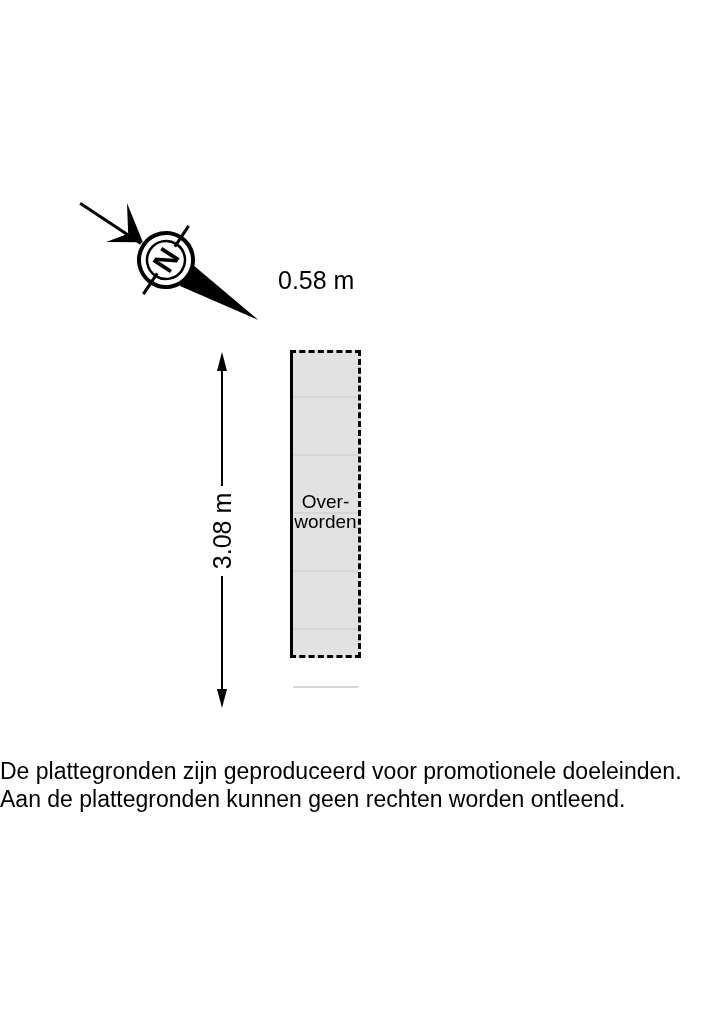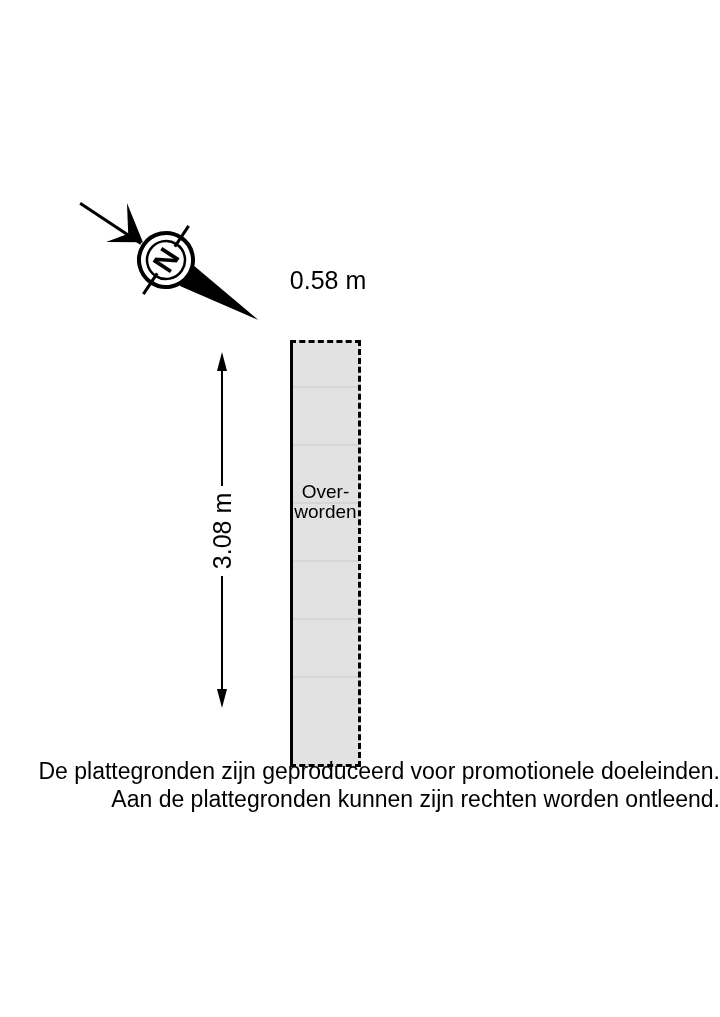--- a/index.html
+++ b/index.html
@@ -25,21 +25,20 @@
     width: 200px;
     height: 145px;
   }
 
   
   .width-label {
     position: absolute;
     left: 278px;
     top: 266px;
     width: 100px;
-    text-align: center;
     font-size: 25px;
     line-height: 28px;
     white-space: nowrap;
   }
 
   
   .height-arrow {
     position: absolute;
     left: 197px;
     top: 345px;
@@ -56,23 +55,23 @@
     text-align: center;
     font-size: 25px;
     white-space: nowrap;
     transform: rotate(-90deg);
   }
 
   
   .structure {
     position: absolute;
     left: 290px;
-    top: 340px;
+    top: 350px;
     width: 71px;
-    height: 427px;
+    height: 308px;
     box-sizing: border-box;
     background: #e2e2e2;
     border: 3px dashed #000000;
     border-left: 3px solid #000000;
   }
   .panel-divider {
     position: absolute;
     left: 0px;
     right: 0px;
     height: 2px;
@@ -95,21 +94,21 @@
     white-space: nowrap;
     overflow: visible;
   }
 
   
   .disclaimer {
     position: absolute;
     left: 0;
     top: 757px;
     width: 720px;
-    text-align: right;
+    text-align: left;
     font-size: 23px;
     line-height: 28px;
   }
 </style>
 </head>
 <body>
 
 <div class="canvas">
 
   <svg class="compass" viewBox="0 0 200 145" xmlns="http://www.w3.org/2000/svg">
@@ -143,16 +142,16 @@
     <div class="panel-divider p5"></div>
     <div class="panel-divider p6"></div>
     <div class="structure-label">
       <div>Over-</div>
       <div>worden</div>
     </div>
   </div>
 
   <div class="disclaimer">
     <div>De plattegronden zijn geproduceerd voor promotionele doeleinden.</div>
-    <div>Aan de plattegronden kunnen zijn rechten worden ontleend.</div>
+    <div>Aan de plattegronden kunnen geen rechten worden ontleend.</div>
   </div>
 
 </div>
 
 </body></html>

